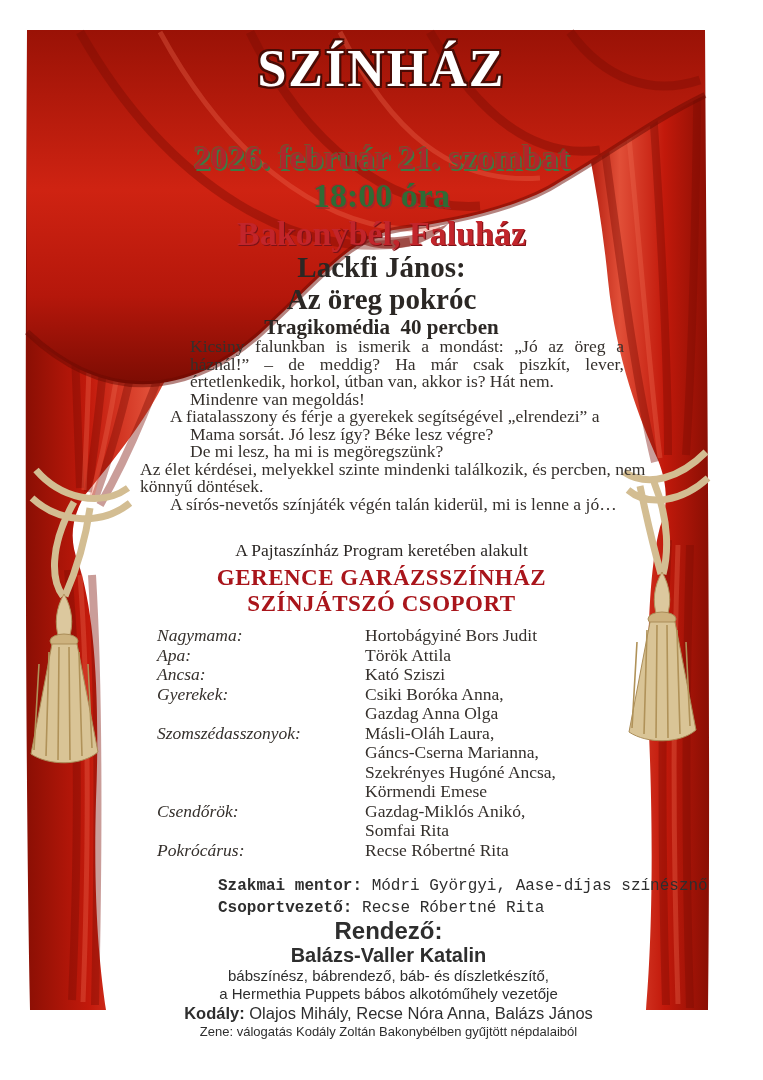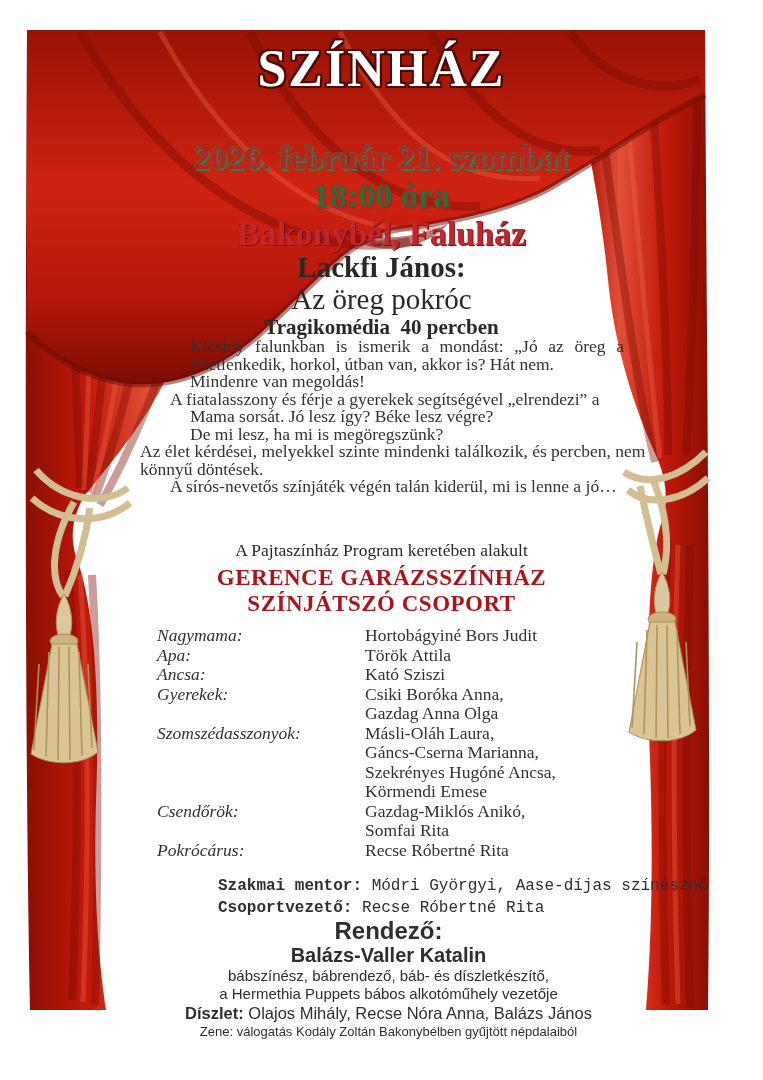--- a/index.html
+++ b/index.html
@@ -16,21 +16,21 @@
   
   .date-line{top:140px;font-size:34px;font-weight:bold;color:#b3242a;
     text-shadow:1.5px 1.5px 0 #3d7a43,-1px -1px 0 rgba(61,122,67,.55);}
   .time-line{top:178px;font-size:34px;font-weight:bold;color:#2f6b35;
     text-shadow:1.5px 1.5px 0 rgba(163,36,42,.85),-1px -1px 0 rgba(163,36,42,.5);}
   .venue-line{top:216px;font-size:34px;font-weight:bold;color:#c2252b;
     text-shadow:1px 1px 0 #7c1216;}
 
   
   .author-line{top:252px;font-size:29px;font-weight:bold;color:#2b2724;}
-  .playtitle-line{top:284px;font-size:29px;font-weight:normal;color:#2b2724;}
+  .playtitle-line{top:284px;font-size:29px;font-weight:bold;color:#2b2724;}
   .genre-line{top:316px;font-size:21px;font-weight:bold;color:#2b2724;white-space:pre;}
 
   
   .synopsis{position:absolute;left:140px;top:338px;width:484px;font-size:17.5px;color:#35302c;}
   .syn-line{height:17.5px;line-height:17.5px;white-space:nowrap;}
   .syn-line.in{margin-left:50px;white-space:normal;}
   .syn-line.in2{margin-left:30px;}
   .syn-line.out{margin-left:0;}
   .syn-line.j{text-align:justify;text-align-last:justify;width:434px;}
 
@@ -167,20 +167,21 @@
   <div class="layer venue-line">Bakonybél, Faluház</div>
 
   <div class="layer author-line">Lackfi János:</div>
   <div class="layer playtitle-line">Az öreg pokróc</div>
   <div class="layer genre-line">Tragikomédia  40 percben</div>
 
   <div class="synopsis">
 
       <div class="syn-line in j">Kicsiny falunkban is ismerik a mondást: „Jó az öreg a</div>
 
+      <div class="syn-line in j">háznál!” – de meddig? Ha már csak piszkít, lever,</div>
 
       <div class="syn-line in">értetlenkedik, horkol, útban van, akkor is? Hát nem.</div>
 
       <div class="syn-line in">Mindenre van megoldás!</div>
 
       <div class="syn-line in2">A fiatalasszony és férje a gyerekek segítségével „elrendezi” a</div>
 
       <div class="syn-line in">Mama sorsát. Jó lesz így? Béke lesz végre?</div>
 
       <div class="syn-line in">De mi lesz, ha mi is megöregszünk?</div>
@@ -242,17 +243,17 @@
   <div class="staff">
     <div><b>Szakmai mentor:</b><span> Módri Györgyi, Aase-díjas színésznő</span></div>
     <div><b>Csoportvezető:</b><span> Recse Róbertné Rita</span></div>
   </div>
 
   <div class="credits">
     <div class="cr-h">Rendező:</div>
     <div class="cr-name">Balázs-Valler Katalin</div>
     <div class="cr-small">bábszínész, bábrendező, báb- és díszletkészítő,</div>
     <div class="cr-small">a Hermethia Puppets bábos alkotóműhely vezetője</div>
-    <div class="cr-set"><b>Díszlet:</b><span> Olajos Mihály, Recse Nóra Anna, Balázs János</span></div>
+    <div class="cr-set"><b>Kodály:</b><span> Olajos Mihály, Recse Nóra Anna, Balázs János</span></div>
     <div class="cr-music">Zene: válogatás Kodály Zoltán Bakonybélben gyűjtött népdalaiból</div>
   </div>
 
 </div>
 
 </body></html>

